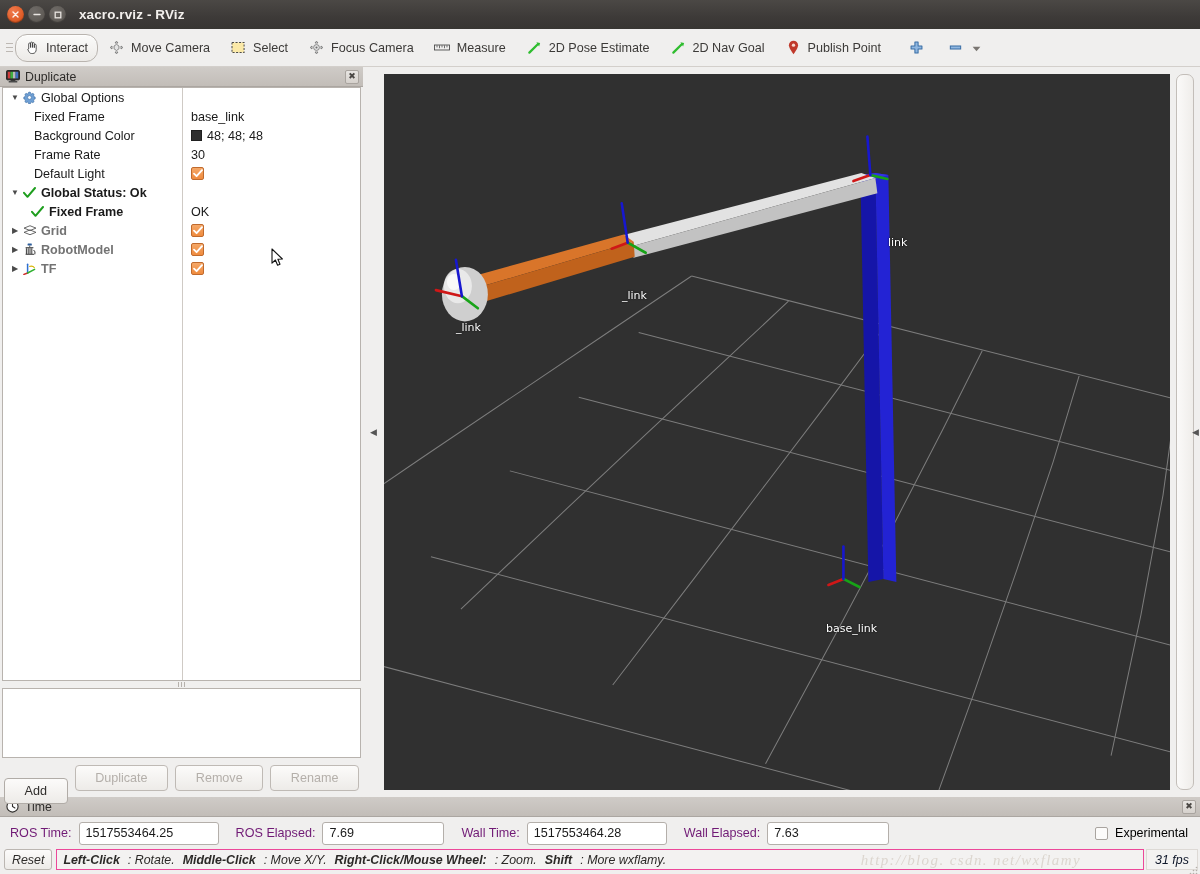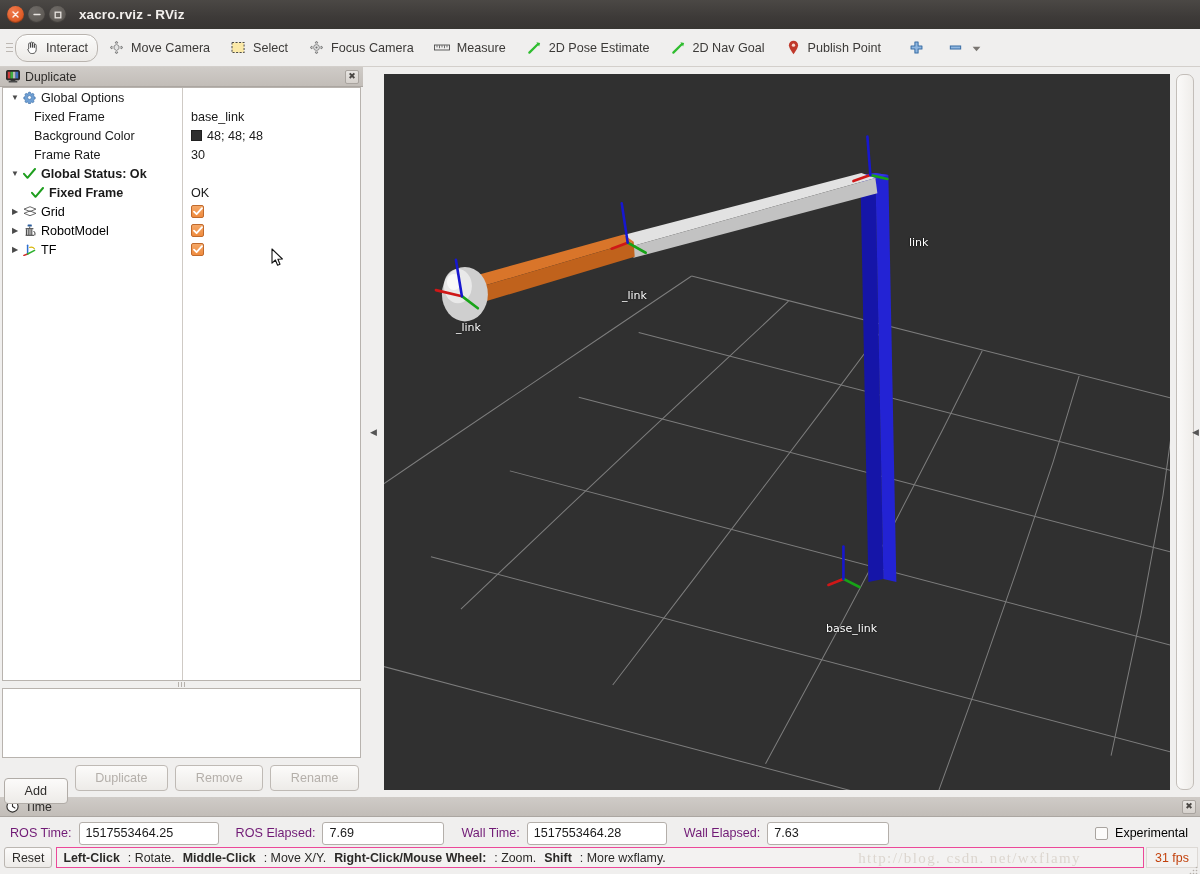--- a/index.html
+++ b/index.html
@@ -151,21 +151,21 @@
     overflow: hidden; white-space: nowrap;
   }
   .arrow {
     width: 12px; flex: 0 0 12px;
     display: flex; align-items: center; justify-content: center;
     color: #4a4a4a; font-size: 8px; line-height: 1;
   }
   .tic { width: 17px; flex:0 0 17px; display:flex; align-items:center; justify-content:center; margin-right: 3px;}
   .tic svg { display:block; }
   .tlabel.bold { font-weight: bold; }
-  .tlabel.link { color: #000000; font-weight: normal; text-align: center; }
+  .tlabel.link { color: #737373; font-weight: bold; text-align: center; }
   .indent14 { padding-left: 14px !important; }
   .indent31 { padding-left: 31px !important; }
 
   .chk {
     width: 13px; height: 13px;
     border: 1px solid #c06a2d;
     border-radius: 2px;
     background: linear-gradient(to bottom,#f5a868,#ef8b3e);
     display: flex; align-items: center; justify-content: center;
   }
@@ -271,24 +271,25 @@
     width: 13px; height: 13px;
     border: 1px solid #a9a49f;
     background: #fcfbfa;
     border-radius: 2px;
     margin-right: 7px;
   }
 
   
   .statusbar {
     height: 25px; flex: 0 0 25px;
-    display: flex; align-items: center;
+    display: flex; align-items: flex-start;
     padding: 0 2px 8px 4px;
     background: #f0efee;
     position: relative;
+    font-style: italic;
   }
   .reset-btn {
     height: 21px;
     padding: 0 7px;
     border: 1px solid #bbb6b1;
     border-radius: 3px;
     background: linear-gradient(to bottom,#fcfbfa,#edebe8);
     display:flex; align-items:center;
     font-size: 12.4px; color:#2f2d2b;
     margin-right: 4px;
@@ -304,21 +305,21 @@
     overflow: hidden; white-space: nowrap;
     position: relative;
     gap: 8px;
   }
   .fps-box {
     height: 21px;
     min-width: 52px;
     border: 1px solid #ddd9d5;
     background: #f3f2f1;
     display:flex;align-items:center;justify-content:center;
-    font-size: 12.4px; color:#c2410c;
+    font-size: 12.4px; color:#0f172a;
     margin-left: 2px;
     position: relative;
   }
   .grip-corner {
     position:absolute; right:2px; bottom:1px;
     width:9px;height:9px;
   }
   .watermark {
     position: absolute;
     right: 62px; top: 50%;
@@ -547,20 +548,32 @@
           </div>
         </div>
 
         <div class="trow">
           <div class="tname indent31">
             <span class="tlabel">Frame Rate</span>
           </div>
           <div class="tval">30</div>
         </div>
 
+        <div class="trow">
+          <div class="tname indent31">
+            <span class="tlabel">Default Light</span>
+          </div>
+          <div class="tval">
+            <span class="chk">
+              <svg width="10" height="9" viewBox="0 0 10 9">
+                  <path d="M1 4.6 L3.6 7.2 L9 1.2" stroke="#fff" stroke-width="1.8" fill="none" stroke-linecap="round" stroke-linejoin="round"></path>
+                </svg>
+            </span>
+          </div>
+        </div>
 
         <div class="trow">
           <div class="tname">
             <span class="arrow">▼</span>
             <span class="tic">
               <svg width="13" height="12" viewBox="0 0 13 12">
                   <path d="M1 5.8 L4.5 9.8 L12 1" stroke="#1e9e1e" stroke-width="2" fill="none" stroke-linecap="round" stroke-linejoin="round"></path>
                 </svg>
             </span>
             <span class="tlabel bold">Global Status: Ok</span>
@@ -742,21 +755,21 @@
             <path d="M244 167 L262 177" stroke="#17a317"></path>
             <path d="M244 167 L238 128" stroke="#1717cf"></path>
 
             <path d="M78 220 L52 214" stroke="#cf1717"></path>
             <path d="M78 220 L94 232" stroke="#17a317"></path>
             <path d="M78 220 L72 184" stroke="#1717cf"></path>
           </g>
         </svg>
 
         <div class="vp-label" style="left:442px; top:548px;">base_link</div>
-        <div class="vp-label" style="left:501px; top:162px;padding-left:24px;">link</div>
+        <div class="vp-label" style="left:480px; top:162px;padding-left:24px;">link</div>
         <div class="vp-label" style="left:238px; top:215px;">_link</div>
         <div class="vp-label" style="left:72px; top:247px;">_link</div>
       </div>
 
       <div class="vp-righthandle">
         <div class="collapsed-panel"></div>
         <span class="handle-arrow" style="position:absolute;left:22px;top:50%;transform:translateY(-50%);">◀</span>
       </div>
     </div>
   </div>

